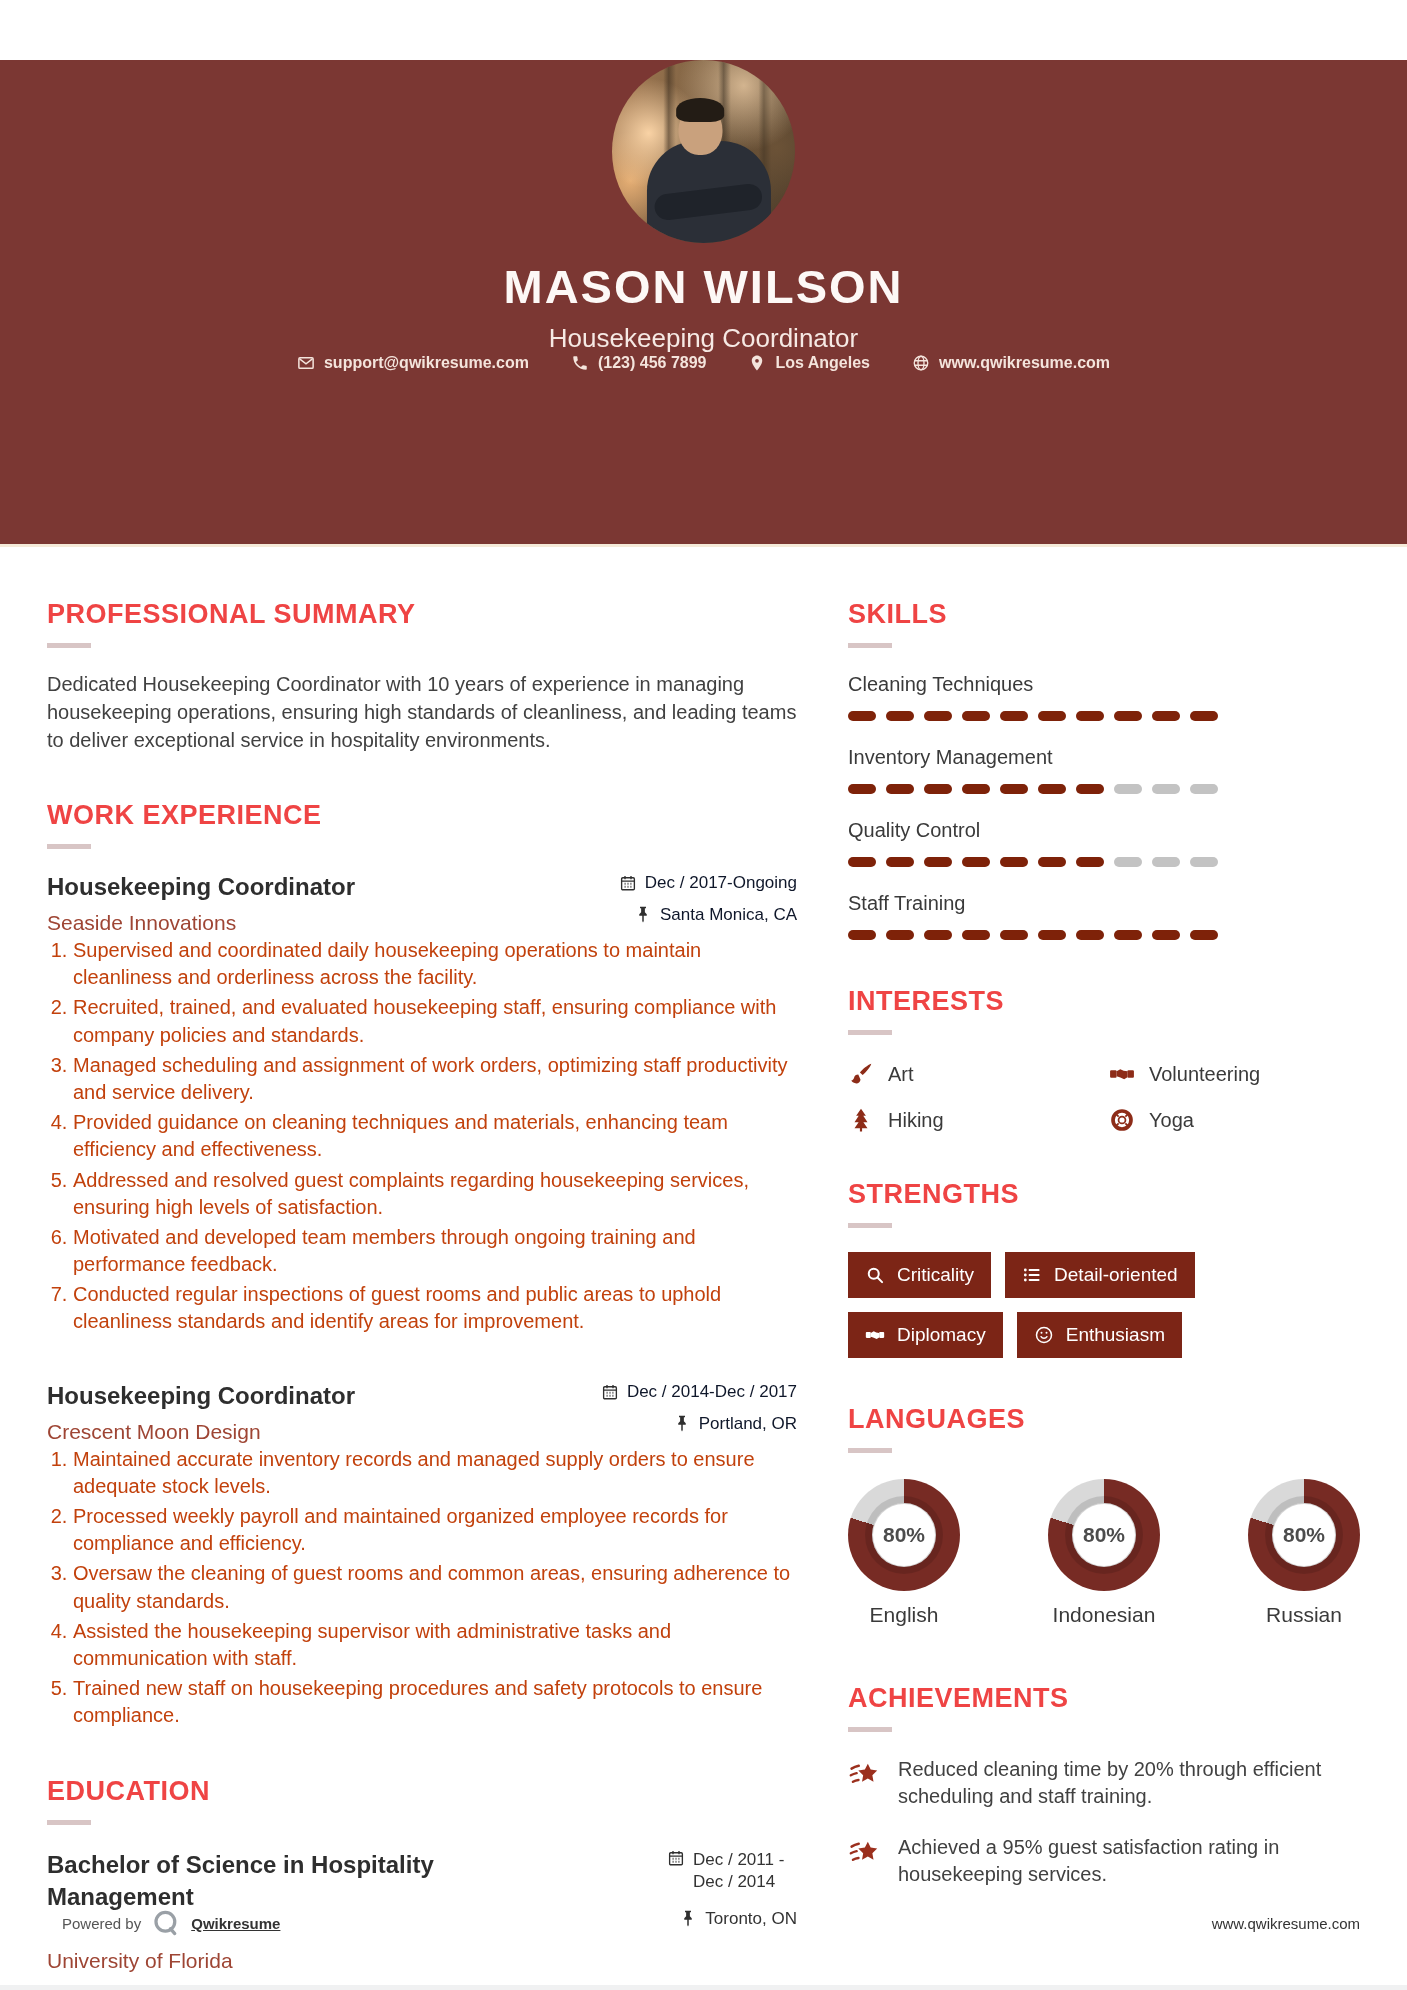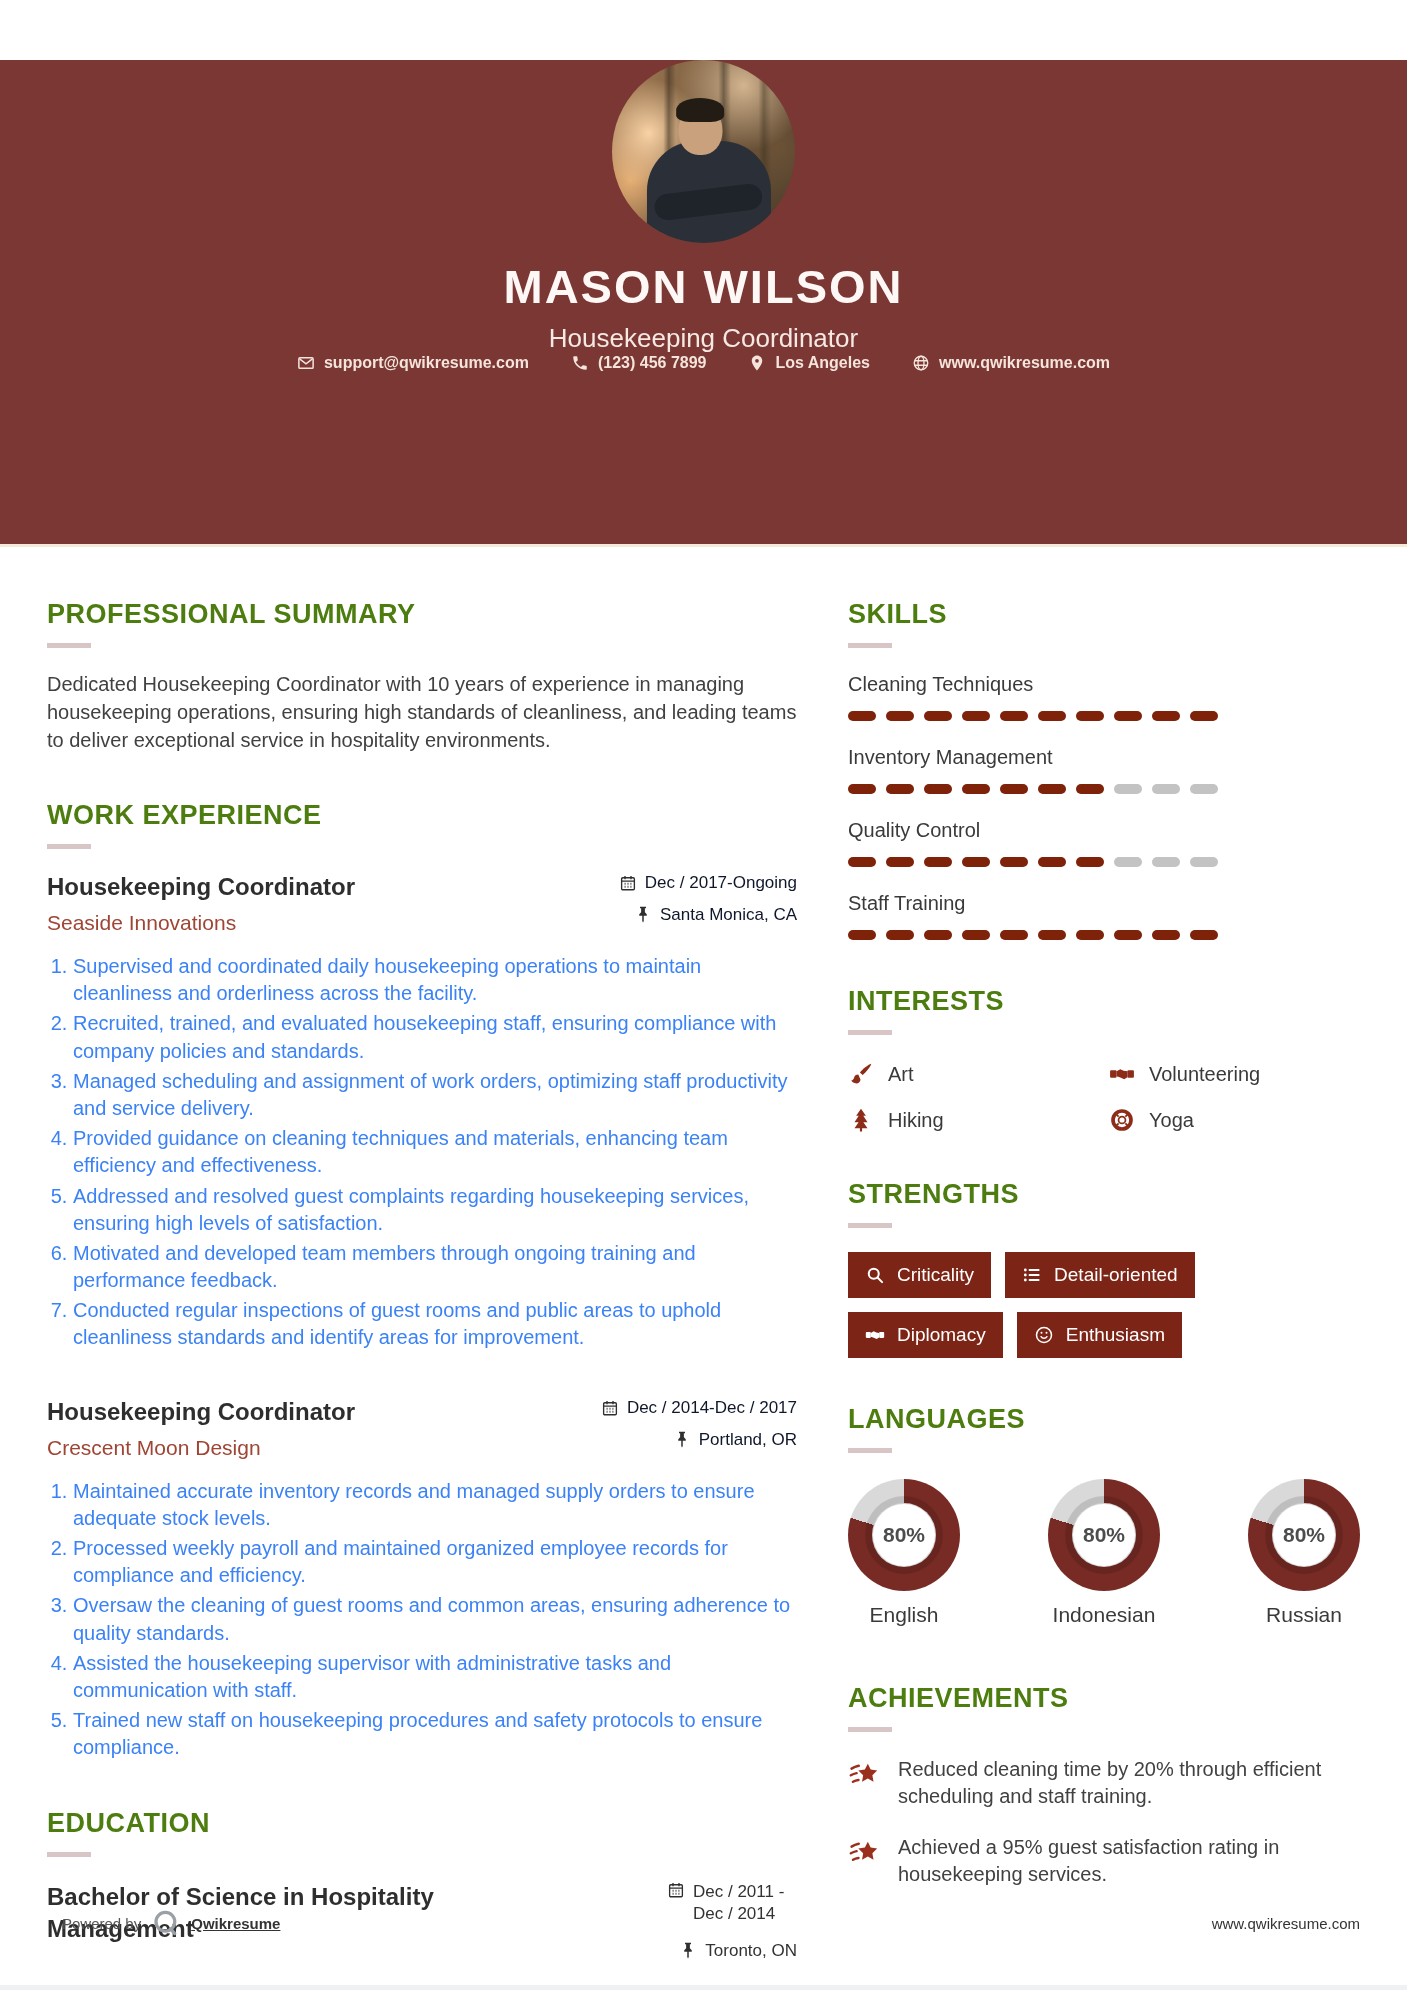--- a/index.html
+++ b/index.html
@@ -31,35 +31,35 @@
   .role { margin-top:9px; font-size:26px; color:#f6e9e4; }
   .contacts { display:flex; justify-content:center; align-items:center; gap:42px; font-size:16px; color:#f4e4dc; font-weight:bold; }
   .contact { display:flex; align-items:center; gap:9px; }
   .contacts .ic { width:18px; height:18px; }
 
   
   .cols { display:flex; gap:51px; padding:52px 47px 0; }
   .colL { width:750px; flex:none; }
   .colR { flex:1; min-width:0; }
 
-  h2.sec { font-size:27px; font-weight:bold; letter-spacing:.5px; color:#4d7c0f; }
+  h2.sec { font-size:27px; font-weight:bold; letter-spacing:.5px; color:#ef4444; }
   .rule { width:44px; height:5px; background:var(--rule); margin-top:13px; }
 
   
   .sum-text { margin-top:22px; font-size:20px; line-height:1.4; color:#414141; }
   .sec-block { margin-top:46px; }
   .job { margin-top:24px; }
   .job + .job { margin-top:46px; }
   .job-head { display:flex; justify-content:space-between; align-items:flex-start; }
   .job-title { font-size:24px; font-weight:bold; color:#2e2e2e; }
   .job-company { margin-top:10px; font-size:21px; color:var(--accent); }
   .job-meta { text-align:right; font-size:17px; color:#0f172a; flex:none; }
   .meta-line { display:flex; justify-content:flex-end; align-items:center; gap:8px; margin-bottom:12px; }
   .meta-line .ic { width:18px; height:18px; color:#2f2f2f; }
-  .bullets { margin-top:16px; padding-left:26px; font-size:20px; line-height:1.36; color:#3b82f6; }
+  .bullets { padding-left:26px; font-size:20px; line-height:1.36; color:#c2410c; }
   .bullets li { margin-bottom:3px; }
 
   .edu { margin-top:24px; }
   .edu-head { display:flex; justify-content:space-between; align-items:flex-start; }
   .edu-degree { font-size:24px; font-weight:bold; color:#2e2e2e; max-width:440px; line-height:1.35; }
   .edu-meta { text-align:right; font-size:17px; color:#333; flex:none; }
   .edu-date { display:flex; gap:8px; justify-content:flex-end; }
   .edu-date .txt { width:104px; text-align:left; line-height:1.3; }
   .edu-loc { margin-top:16px; }
   .edu-school { margin-top:8px; font-size:21px; color:var(--accent); }

